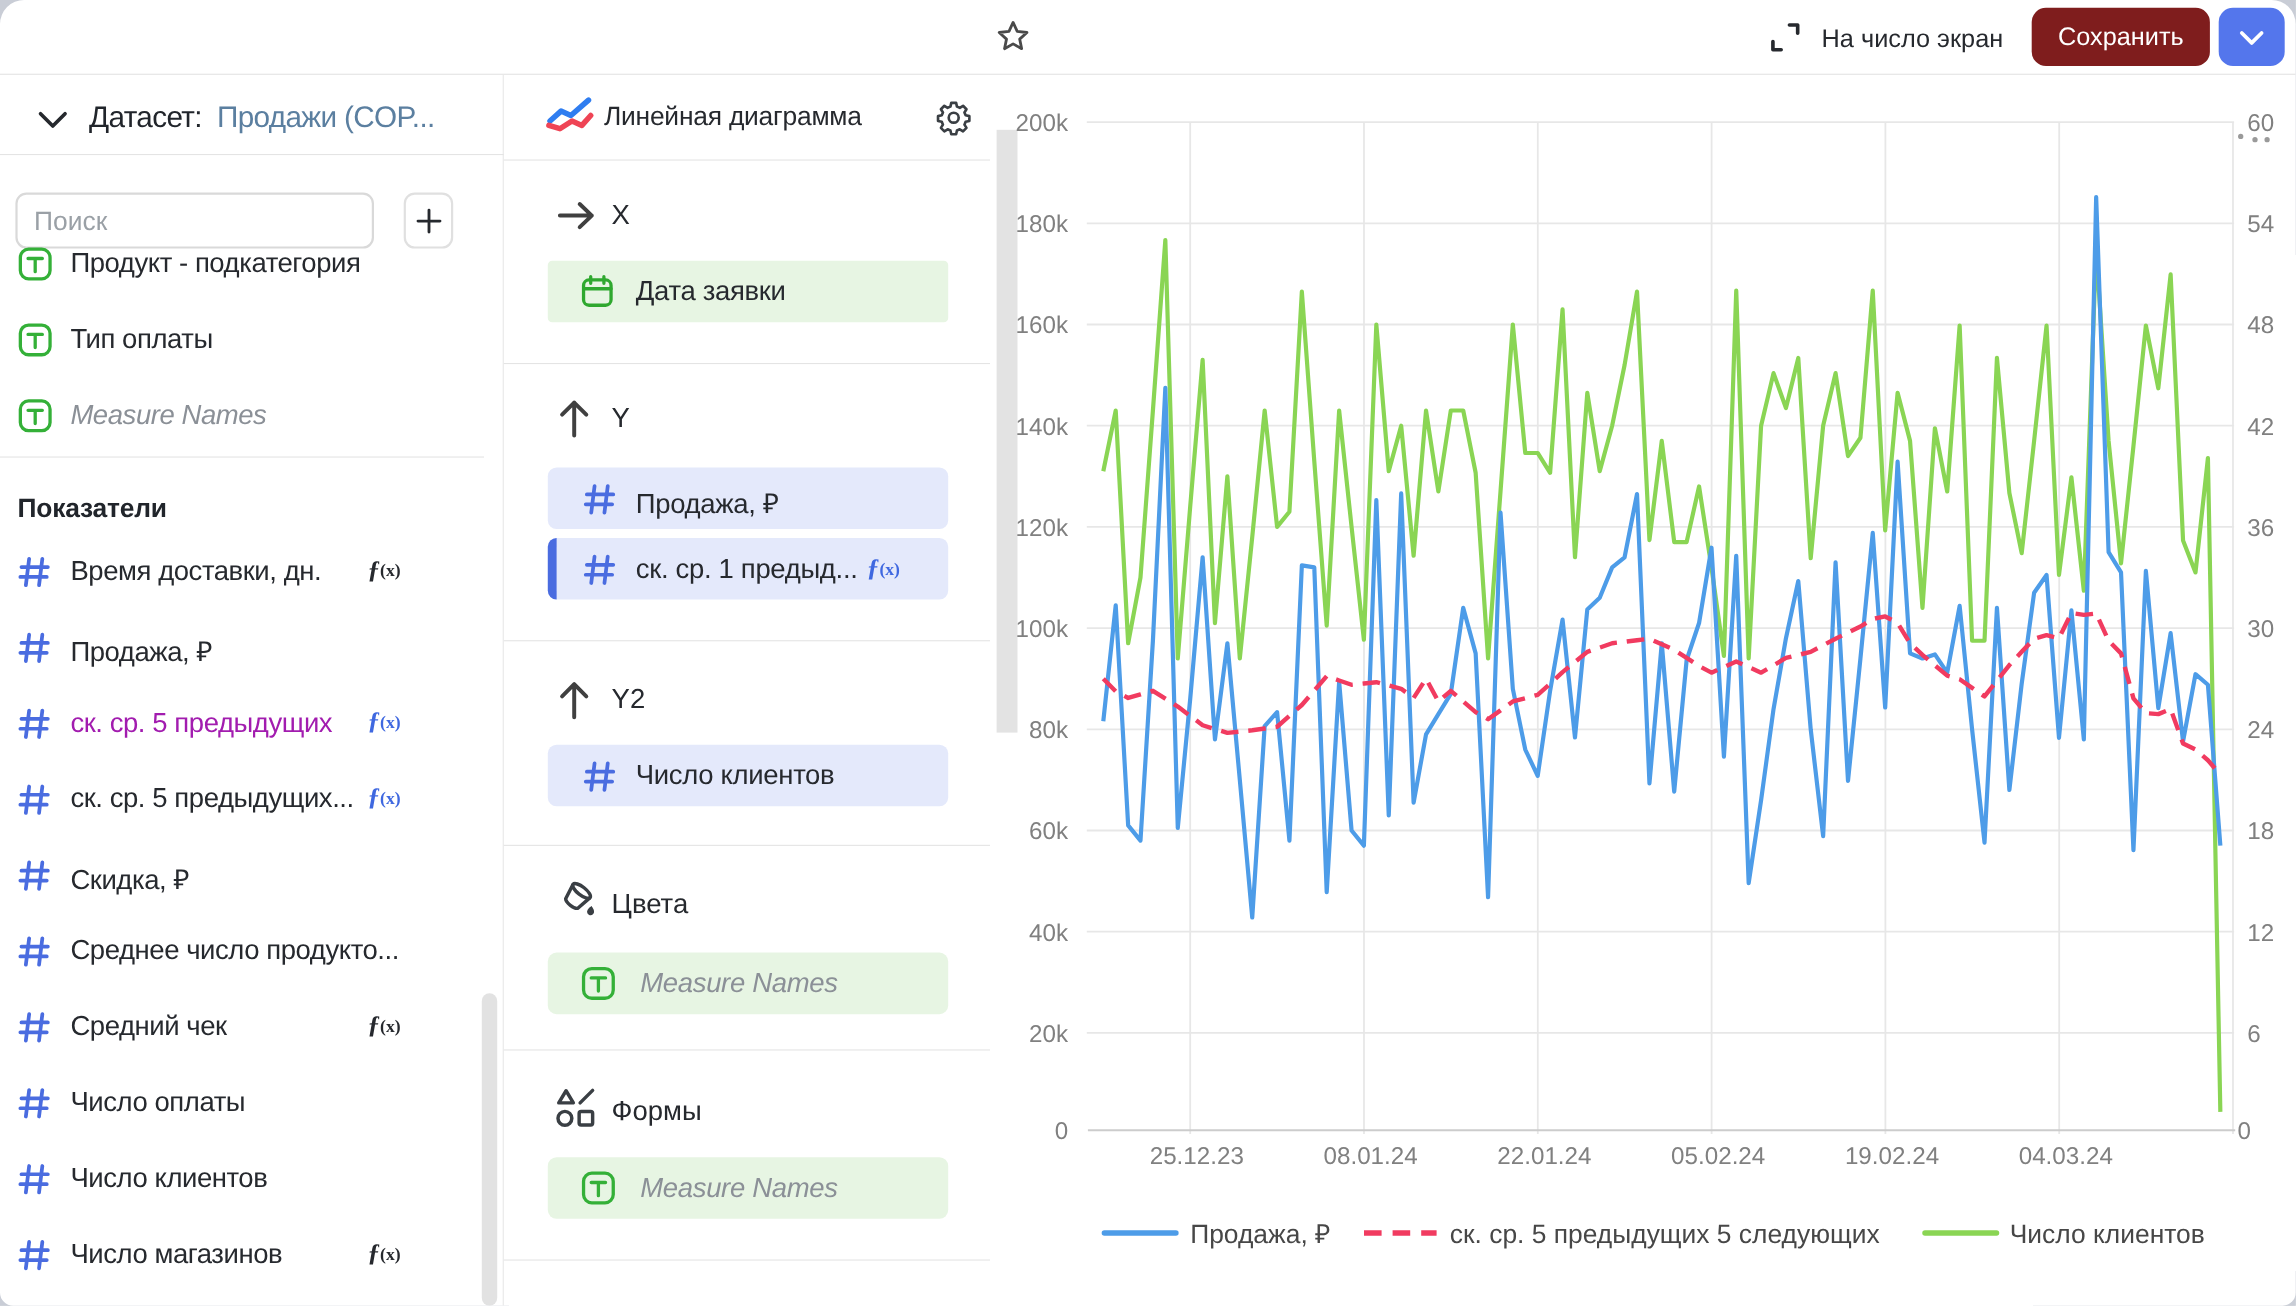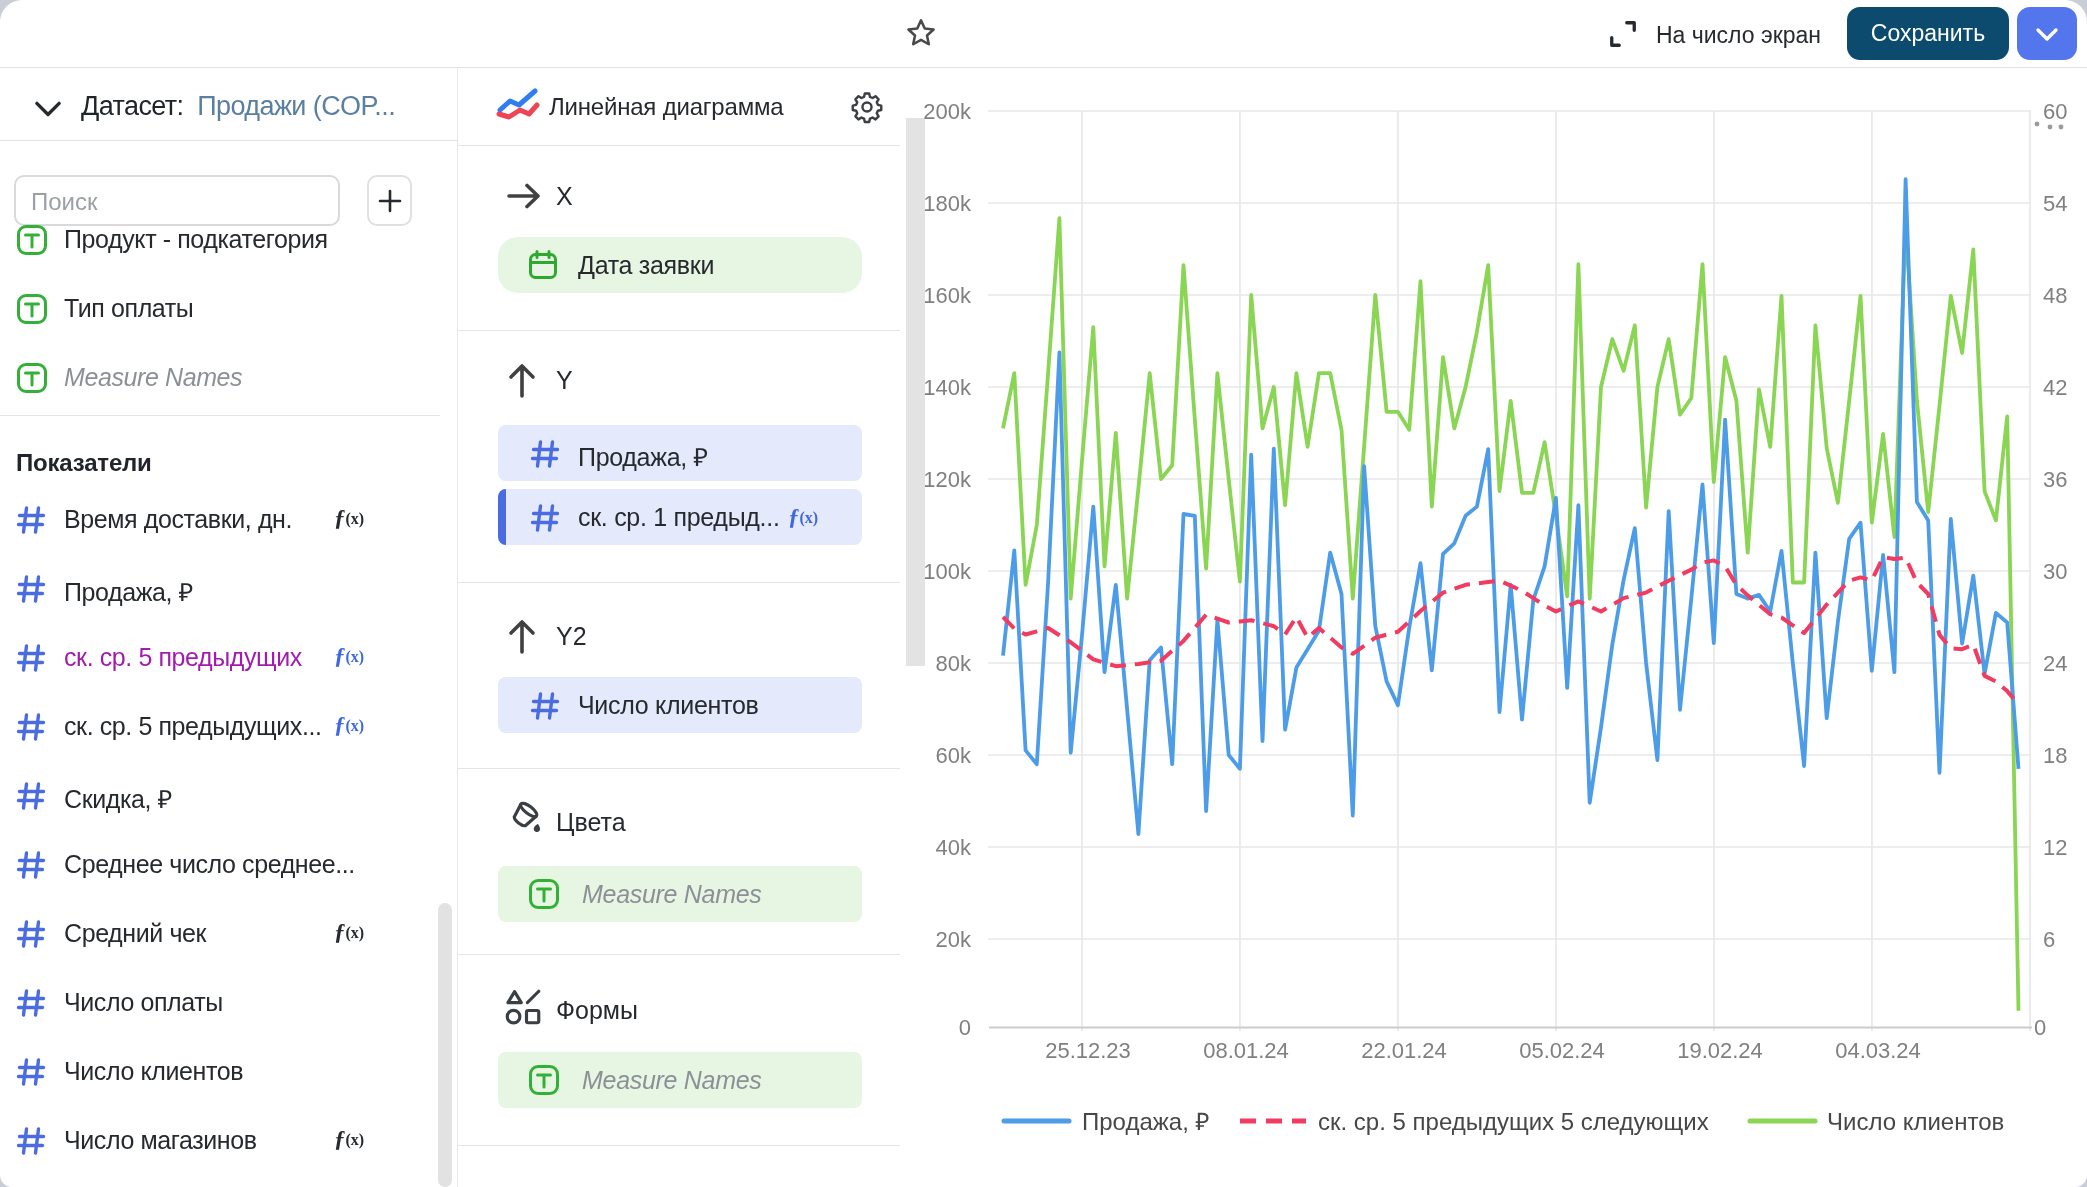--- a/index.html
+++ b/index.html
@@ -8,21 +8,21 @@
 </style></head><body>
 <div class="card">
   <div style="position:absolute;left:0;top:0;width:2087px;height:68px;border-bottom:1.5px solid #e3e3e3"></div>
   <svg style="position:absolute;left:903px;top:15px" width="36" height="36" viewBox="0 0 24 24">
       <path d="M12 3.6 l2.5 5.4 5.9 .7 -4.4 4 1.2 5.8 -5.2 -2.9 -5.2 2.9 1.2 -5.8 -4.4 -4 5.9 -.7z" fill="none" stroke="#4a4a4a" stroke-width="1.7" stroke-linejoin="round"></path>
     </svg>
   <svg style="position:absolute;left:1605px;top:16px" width="36" height="36" viewBox="0 0 24 24">
       <path d="M14.5 4.5 h5 v5 M9.5 19.5 h-5 v-5" fill="none" stroke="#26292e" stroke-width="2.2" stroke-linecap="round" stroke-linejoin="round"></path>
     </svg>
   <div style="position:absolute;left:1656px;top:22px;font-size:23px;color:#26292e">На число экран</div>
-  <div style="position:absolute;left:1847px;top:7px;width:162px;height:53px;background:#0c4a6e;border-radius:13px;color:#fff;font-size:23px;text-align:center;line-height:52px">Сохранить</div>
+  <div style="position:absolute;left:1847px;top:7px;width:162px;height:53px;background:#7f1d1d;border-radius:13px;color:#fff;font-size:23px;text-align:center;line-height:52px">Сохранить</div>
   <div style="position:absolute;left:2017px;top:7px;width:60px;height:53px;background:#5476ec;border-radius:13px">
       <svg width="30" height="30" viewBox="0 0 30 30" style="position:absolute;left:15px;top:12px">
         <path d="M6 11 L15 20 L24 11" fill="none" stroke="#fff" stroke-width="3.4" stroke-linecap="round" stroke-linejoin="round"></path>
       </svg>
     </div>
 
   <div style="position:absolute;left:0;top:68px;width:458px;bottom:0;border-right:1px solid #e8e8e8"></div>
   <div style="position:absolute;left:0;top:68px;width:458px;height:73px;border-bottom:1px solid #e4e4e4"></div>
   <svg style="position:absolute;left:32px;top:95px" width="32" height="26" viewBox="0 0 34 28">
       <path d="M5 9 L17 21 L29 9" fill="none" stroke="#26292e" stroke-width="3.6" stroke-linecap="round" stroke-linejoin="round"></path>
@@ -68,21 +68,21 @@
     </svg>
 <div class="li" style="top:712px;color:#26292e">ск. ср. 5 предыдущих...</div>
 <div style="position:absolute;left:334px;top:712px;font-size:23px;color:#3f68e0;font-style:italic;font-weight:bold;font-family:'Liberation Serif',serif">ƒ<span style="font-size:16px;font-style:normal;vertical-align:1px">(x)</span></div>
 <svg style="position:absolute;left:16px;top:781px" width="30" height="30" viewBox="0 0 30 30">
       <path d="M10.5 3 L7.5 27 M22.5 3 L19.5 27 M3.5 10.5 H27.5 M2.5 19.5 H26.5" stroke="#4a6ce0" stroke-width="3.4" fill="none" stroke-linecap="round"></path>
     </svg>
 <div class="li" style="top:781px;color:#26292e">Скидка, ₽</div>
 <svg style="position:absolute;left:16px;top:850px" width="30" height="30" viewBox="0 0 30 30">
       <path d="M10.5 3 L7.5 27 M22.5 3 L19.5 27 M3.5 10.5 H27.5 M2.5 19.5 H26.5" stroke="#4a6ce0" stroke-width="3.4" fill="none" stroke-linecap="round"></path>
     </svg>
-<div class="li" style="top:850px;color:#26292e">Среднее число среднее...</div>
+<div class="li" style="top:850px;color:#26292e">Среднее число продукто...</div>
 <svg style="position:absolute;left:16px;top:919px" width="30" height="30" viewBox="0 0 30 30">
       <path d="M10.5 3 L7.5 27 M22.5 3 L19.5 27 M3.5 10.5 H27.5 M2.5 19.5 H26.5" stroke="#4a6ce0" stroke-width="3.4" fill="none" stroke-linecap="round"></path>
     </svg>
 <div class="li" style="top:919px;color:#26292e">Средний чек</div>
 <div style="position:absolute;left:334px;top:919px;font-size:23px;color:#26292e;font-style:italic;font-weight:bold;font-family:'Liberation Serif',serif">ƒ<span style="font-size:16px;font-style:normal;vertical-align:1px">(x)</span></div>
 <svg style="position:absolute;left:16px;top:988px" width="30" height="30" viewBox="0 0 30 30">
       <path d="M10.5 3 L7.5 27 M22.5 3 L19.5 27 M3.5 10.5 H27.5 M2.5 19.5 H26.5" stroke="#4a6ce0" stroke-width="3.4" fill="none" stroke-linecap="round"></path>
     </svg>
 <div class="li" style="top:988px;color:#26292e">Число оплаты</div>
 <svg style="position:absolute;left:16px;top:1057px" width="30" height="30" viewBox="0 0 30 30">
@@ -105,21 +105,21 @@
     </svg>
 <div style="position:absolute;left:549px;top:93px;font-size:24px;letter-spacing:-0.2px;color:#26292e">Линейная диаграмма</div>
 <svg style="position:absolute;left:850px;top:90px" width="34" height="34" viewBox="0 0 24 24">
       <path fill="none" stroke="#3a3f44" stroke-width="1.7" stroke-linejoin="round" d="M10.45 2.5h3.1l.55 2.4 1.8.75 2.1-1.3 2.2 2.2-1.3 2.1.75 1.8 2.4.55v3.1l-2.4.55-.75 1.8 1.3 2.1-2.2 2.2-2.1-1.3-1.8.75-.55 2.4h-3.1l-.55-2.4-1.8-.75-2.1 1.3-2.2-2.2 1.3-2.1-.75-1.8-2.4-.55v-3.1l2.4-.55.75-1.8-1.3-2.1 2.2-2.2 2.1 1.3 1.8-.75z"></path>
       <circle cx="12" cy="12" r="3.2" fill="none" stroke="#3a3f44" stroke-width="1.7"></circle>
     </svg>
 <svg style="position:absolute;left:505px;top:181px" width="40" height="30" viewBox="0 0 40 30">
       <path d="M4 15 H33 M22 4.5 L33 15 L22 25.5" stroke="#404040" stroke-width="3.6" fill="none" stroke-linecap="round" stroke-linejoin="round"></path>
     </svg>
 <div style="position:absolute;left:556px;top:182px;font-size:25px;color:#26292e">X</div>
-<div style="position:absolute;left:498px;top:237px;width:364px;height:56px;background:#e7f5e3;border-radius:20px">
+<div style="position:absolute;left:498px;top:237px;width:364px;height:56px;background:#e7f5e3;border-radius:4px">
       <svg style="position:absolute;left:29px;top:12px" width="32" height="32" viewBox="0 0 32 32">
         <rect x="3.5" y="5.5" width="25" height="23" rx="5" fill="none" stroke="#2fa82f" stroke-width="3"></rect>
         <path d="M3.5 13.5 h25 M10 2.5 v6 M22 2.5 v6" stroke="#2fa82f" stroke-width="3" stroke-linecap="round"></path>
       </svg>
       <div style="position:absolute;left:80px;top:14px;font-size:25px;letter-spacing:-0.3px;color:#26292e">Дата заявки</div>
     </div>
 <div class="mdiv" style="top:330px"></div>
 <svg style="position:absolute;left:505px;top:360px" width="34" height="40" viewBox="0 0 34 40">
       <path d="M17 36 V6 M6 17 L17 6 L28 17" stroke="#404040" stroke-width="3.6" fill="none" stroke-linecap="round" stroke-linejoin="round"></path>
     </svg>

